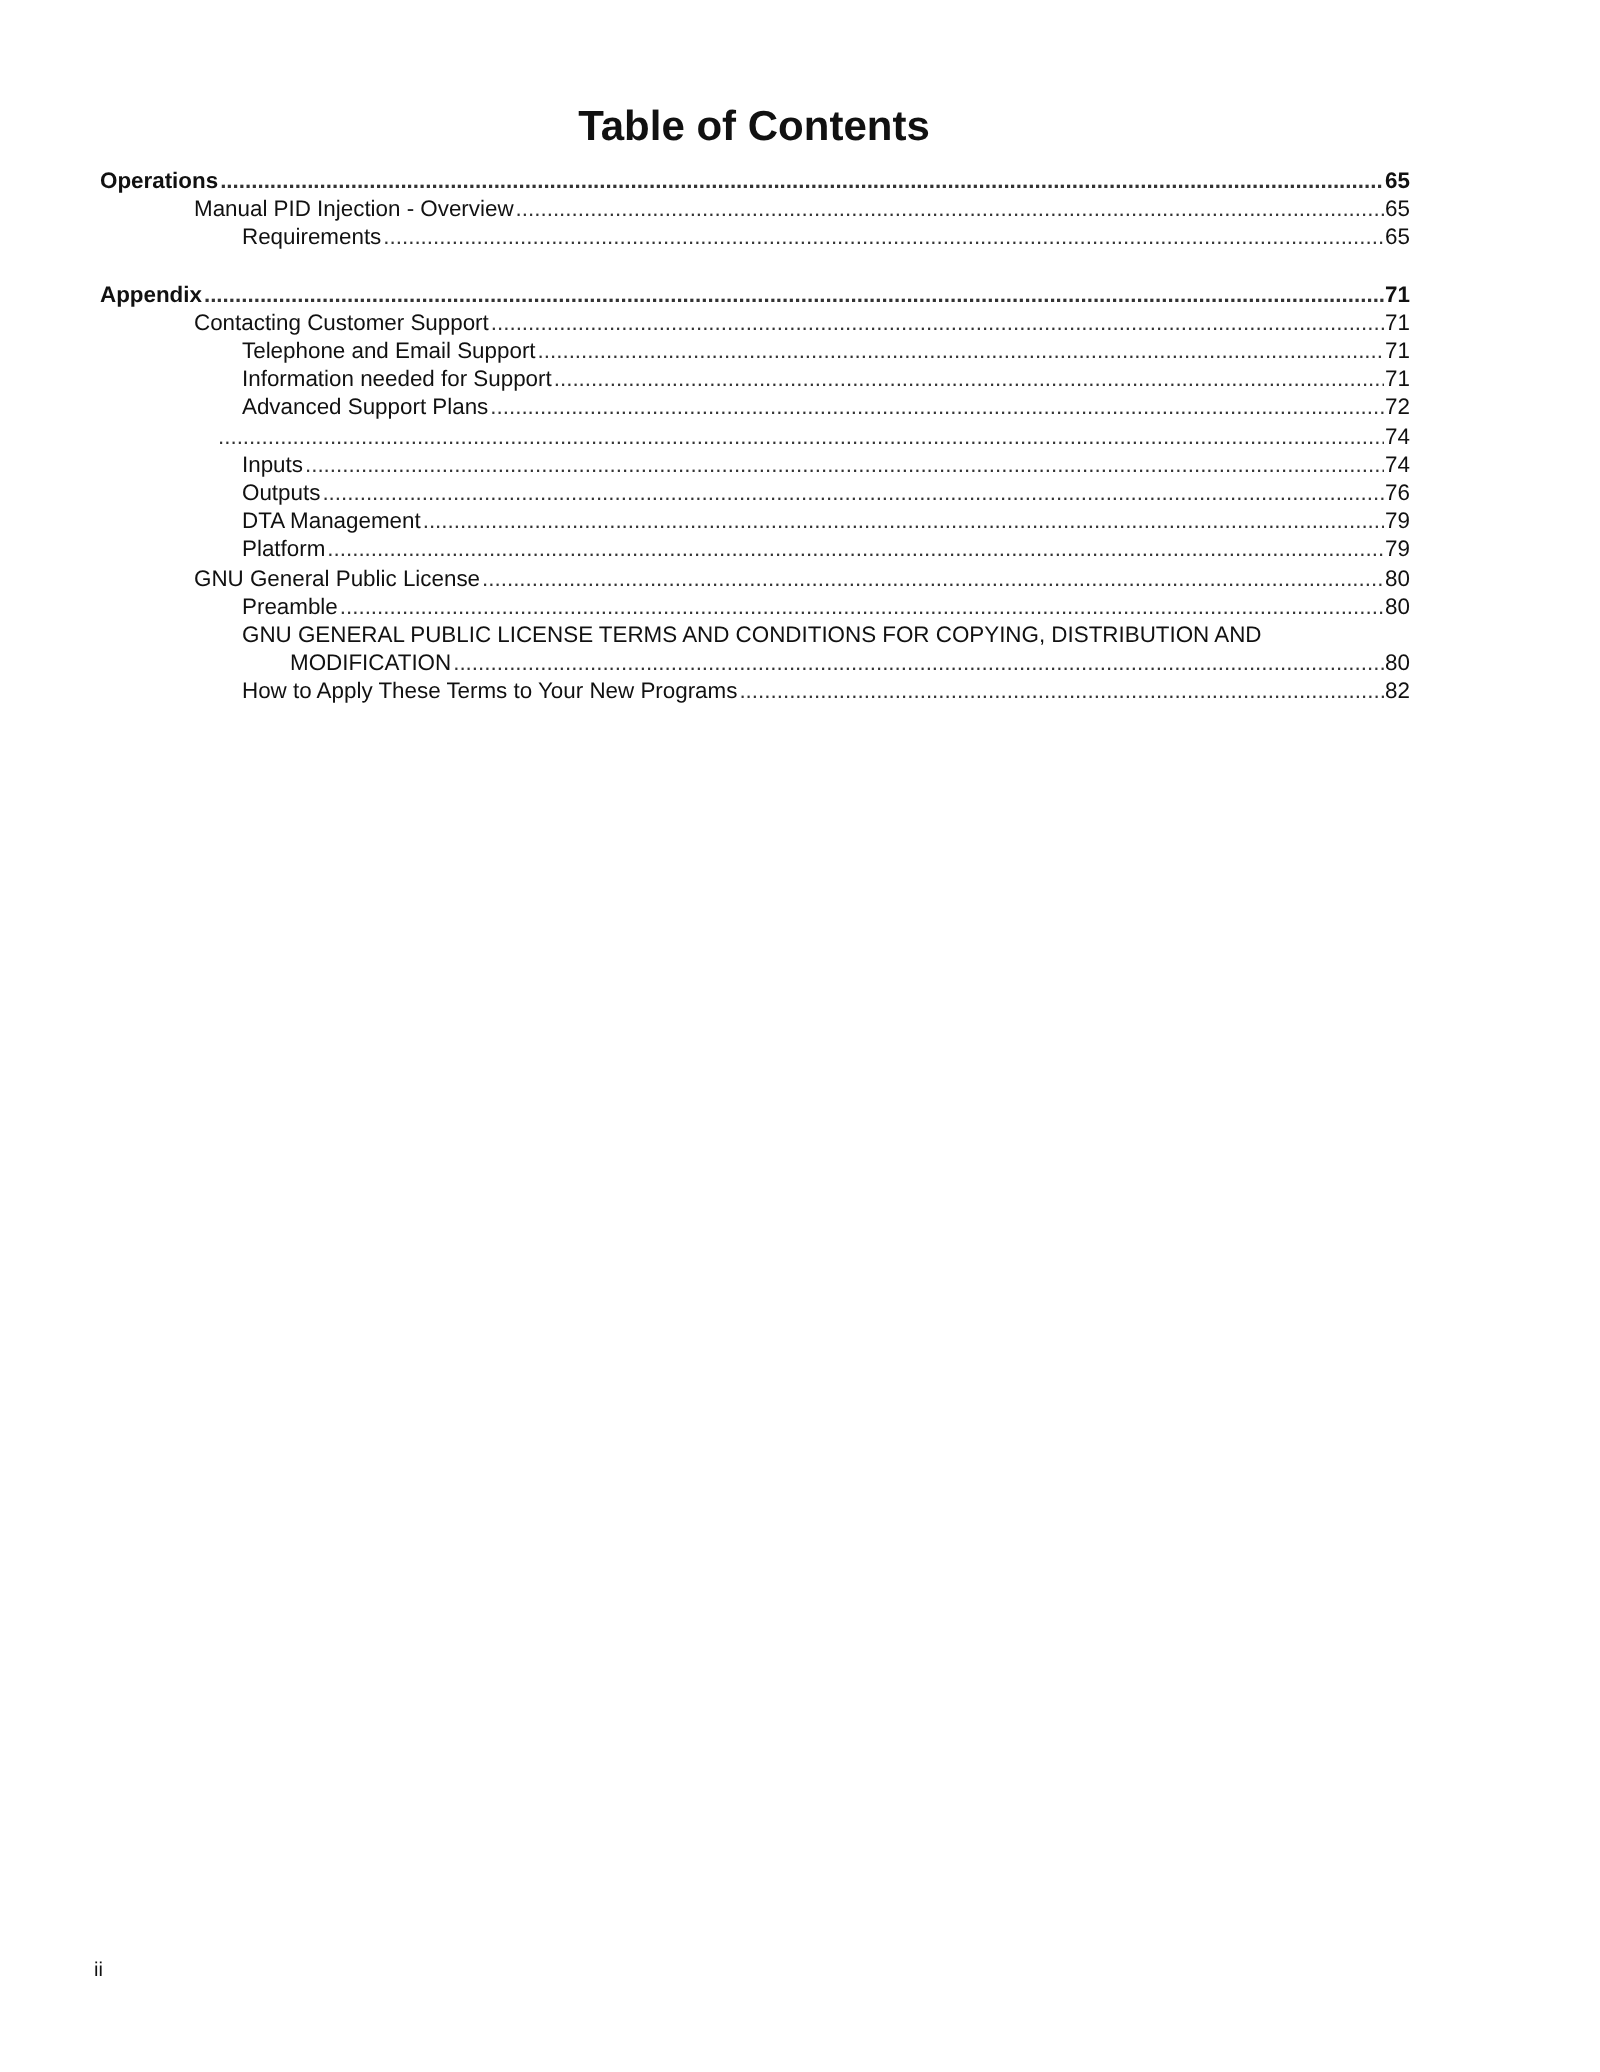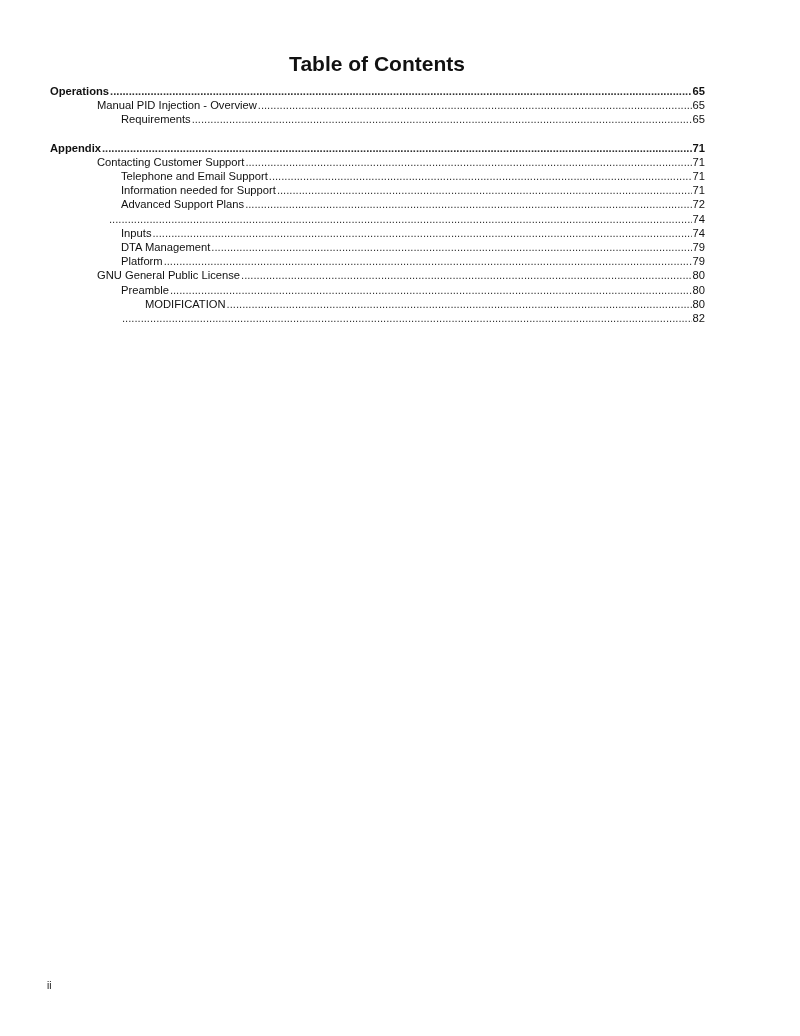--- a/index.html
+++ b/index.html
@@ -70,47 +70,54 @@
   <div class="row l2">
       <span class="dots" style="margin-left:12px"></span>
       <span class="pg">74</span>
     </div>
   <div class="row l3">
       <span class="lbl">Inputs</span>
       <span class="dots"></span>
       <span class="pg">74</span>
     </div>
   <div class="row l3">
+      <span class="lbl">Outputs</span>
+      <span class="dots"></span>
+      <span class="pg">76</span>
+    </div>
+  <div class="row l3">
       <span class="lbl">DTA Management</span>
       <span class="dots"></span>
       <span class="pg">79</span>
     </div>
   <div class="row l3">
       <span class="lbl">Platform</span>
       <span class="dots"></span>
       <span class="pg">79</span>
     </div>
   <div class="row l2">
       <span class="lbl">GNU General Public License</span>
       <span class="dots"></span>
       <span class="pg">80</span>
     </div>
   <div class="row l3">
       <span class="lbl">Preamble</span>
       <span class="dots"></span>
       <span class="pg">80</span>
     </div>
   <div class="wrap">
+    <span class="first">GNU GENERAL PUBLIC LICENSE TERMS AND CONDITIONS FOR COPYING, DISTRIBUTION AND</span>
     <div class="cont">
         <span class="lbl">MODIFICATION</span>
         <span class="dots" style="flex:1 1 auto;overflow:hidden;margin:0 1px;white-space:nowrap;"></span>
         <span class="pg">80</span>
       </div>
   </div>
   <div class="row l3">
+      <span class="lbl">How to Apply These Terms to Your New Programs</span>
       <span class="dots"></span>
       <span class="pg">82</span>
     </div>
 </div>
 
 <div class="footer">ii</div>
 
 <style>
   .wrap .cont .dots::before { content:"..................................................................................................................................................................................................................................................................................................................................................................."; color:#333; }
 </style>

